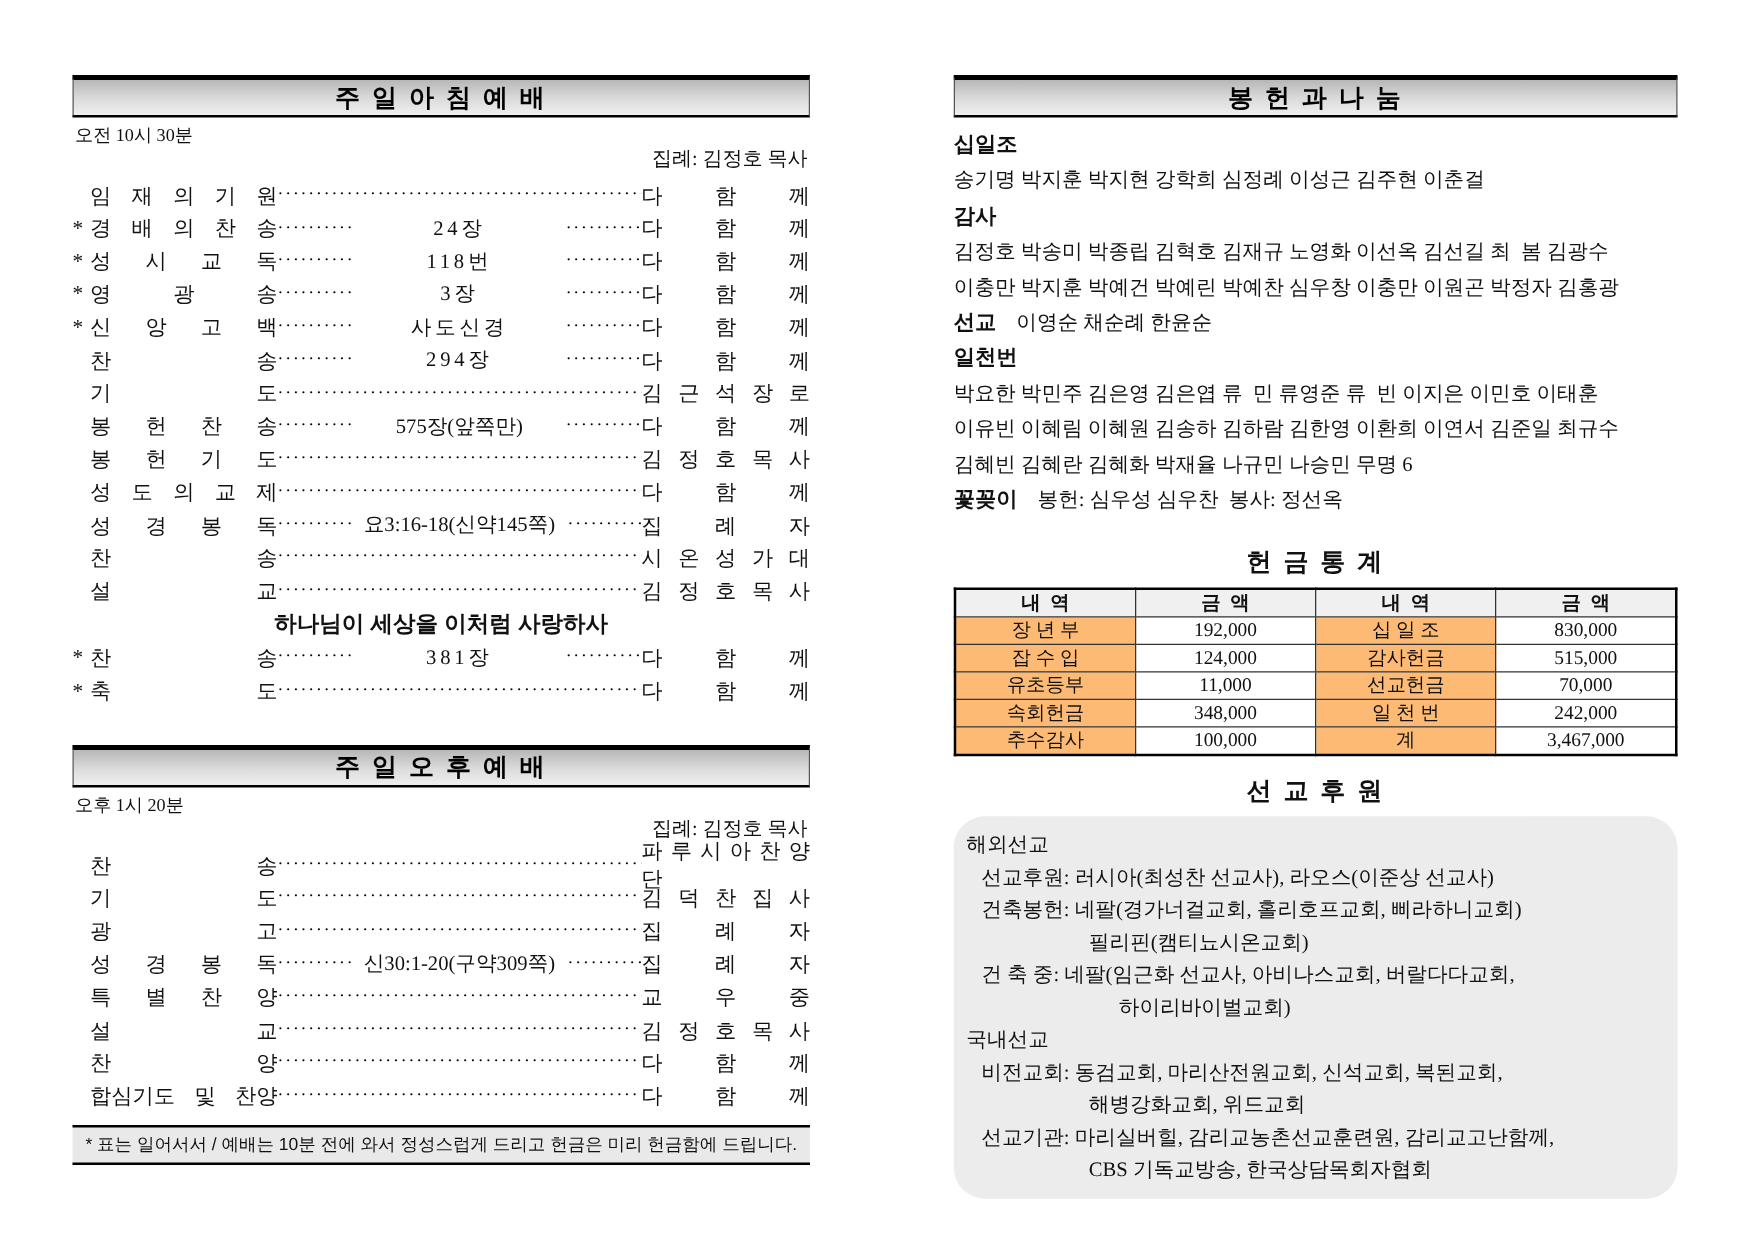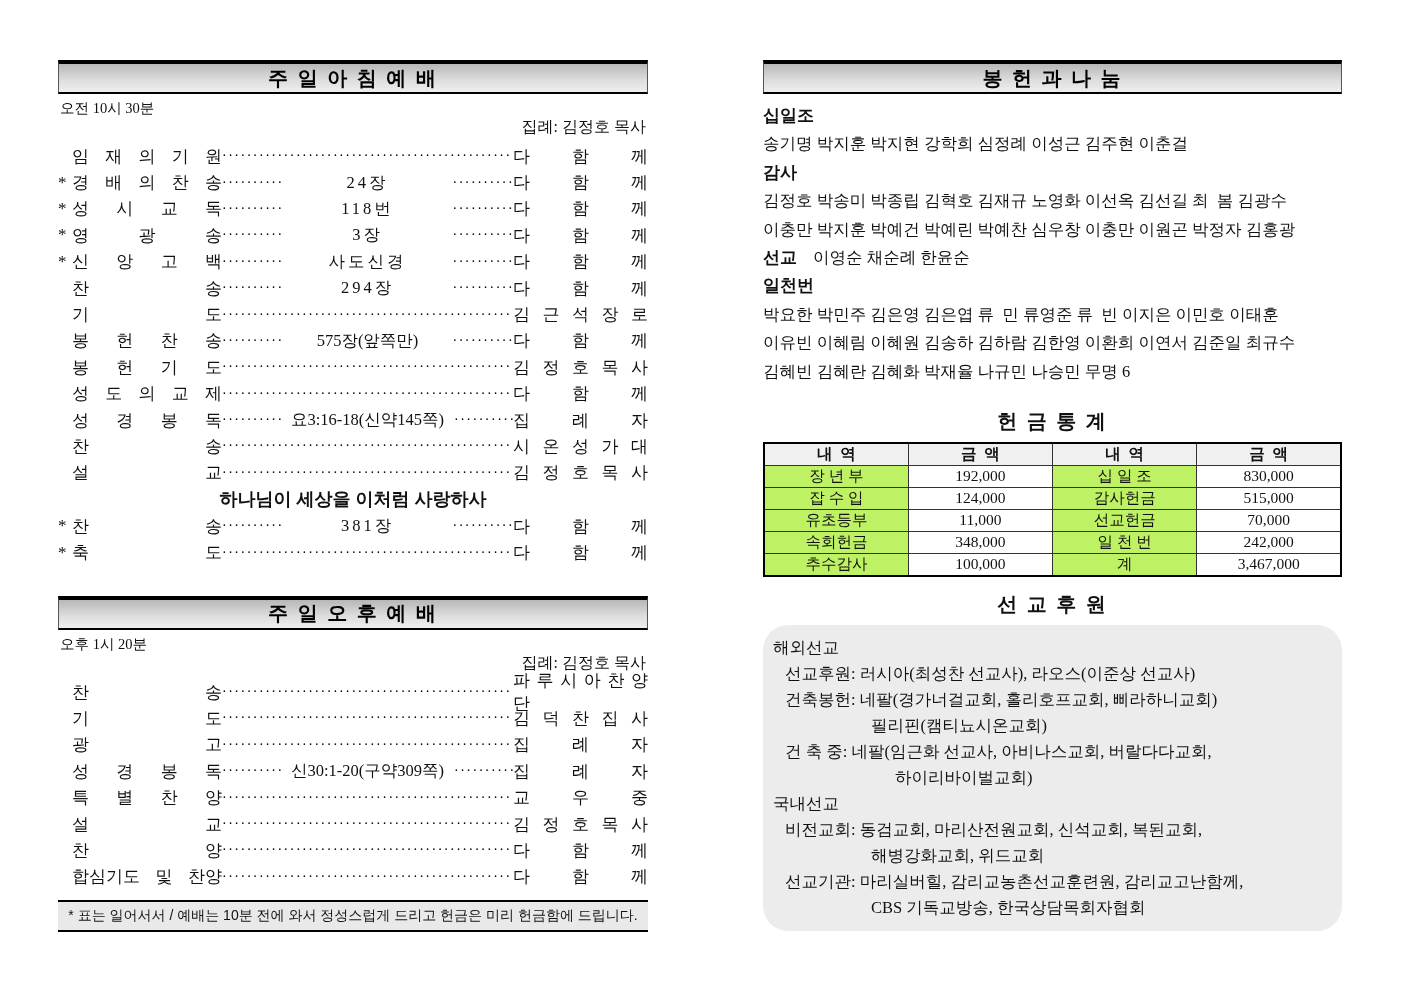--- a/index.html
+++ b/index.html
@@ -46,21 +46,21 @@
   .names{font-size:16.5px;height:28.4px;line-height:28.4px;white-space:pre-wrap;}
   .group-line{display:flex;gap:16px;align-items:baseline;}
 
   .sub-head{text-align:center;font-family:"Liberation Sans","DejaVu Sans",sans-serif;
     font-weight:bold;font-size:20px;letter-spacing:2px;margin-top:22px;height:26px;}
 
   table.stats{width:100%;border-collapse:collapse;border:2px solid #000;margin-top:8px;
     font-size:15.5px;}
   table.stats td{border:1px solid #333;height:19.5px;text-align:center;white-space:pre-wrap;padding:0;}
   table.stats .hdr td{font-weight:bold;background:#f0f0f0;}
-  table.stats td.name-cell{background:#bef264;}
+  table.stats td.name-cell{background:#fdba74;}
 
   .mission-box{background:#ececec;margin-top:8px;padding:10px 0 10px;border-radius:25px;}
   .m-line{font-size:16.5px;line-height:26px;white-space:pre-wrap;}
   .ind0{padding-left:10px;}
   .ind1{padding-left:22px;}
   .ind2{padding-left:108px;}
   .ind3{padding-left:132px;}
 </style>
 </head>
 <body>
@@ -262,20 +262,24 @@
       <div class="names">김정호 박송미 박종립 김혁호 김재규 노영화 이선옥 김선길 최  봄 김광수</div>
       <div class="names">이충만 박지훈 박예건 박예린 박예찬 심우창 이충만 이원곤 박정자 김홍광</div>
       <div class="group-line">
         <span class="group-label">선교</span>
         <span class="names">이영순 채순례 한윤순</span>
       </div>
       <div class="group-label">일천번</div>
       <div class="names">박요한 박민주 김은영 김은엽 류  민 류영준 류  빈 이지은 이민호 이태훈</div>
       <div class="names">이유빈 이혜림 이혜원 김송하 김하람 김한영 이환희 이연서 김준일 최규수</div>
       <div class="names">김혜빈 김혜란 김혜화 박재율 나규민 나승민 무명 6</div>
+      <div class="group-line">
+        <span class="group-label">꽃꽂이</span>
+        <span class="names">봉헌: 심우성 심우찬  봉사: 정선옥</span>
+      </div>
     </div>
 
     <div class="sub-head">헌 금 통 계</div>
 
     <table class="stats">
       <tbody>
         <tr class="hdr">
           <td style="width:25%">내  역</td>
           <td style="width:25%">금  액</td>
           <td style="width:25%">내  역</td>

